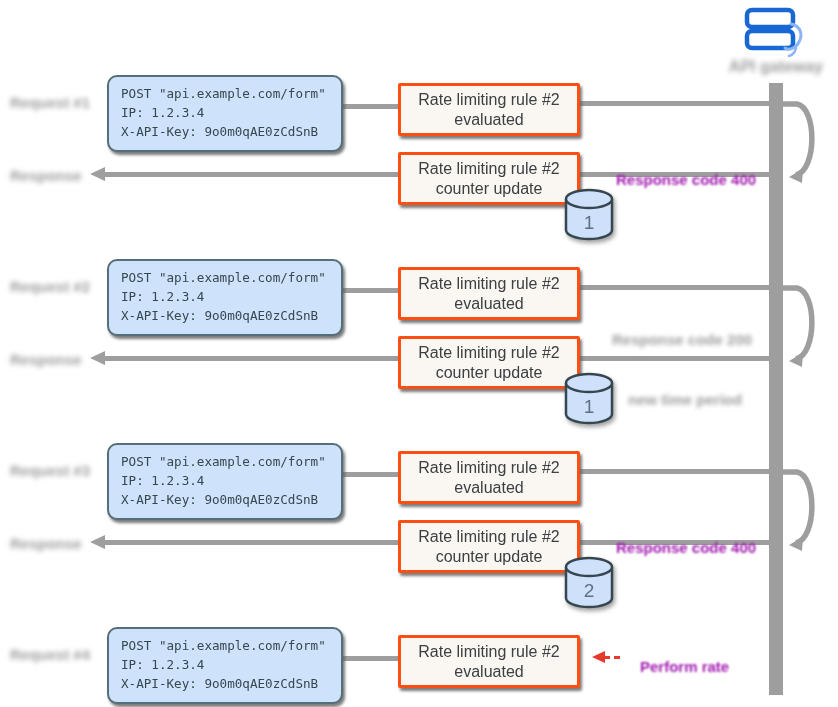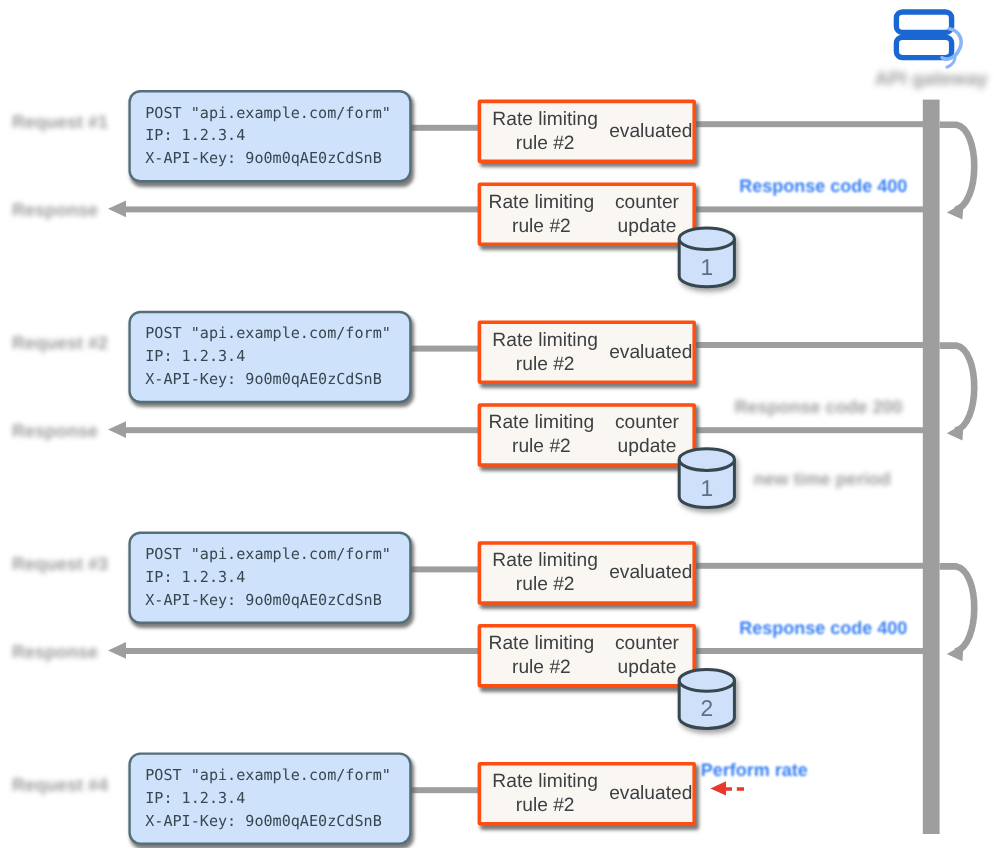--- a/index.html
+++ b/index.html
@@ -19,28 +19,28 @@
     filter:blur(2.4px);z-index:1;white-space:nowrap;}
   
   .payload-box{position:absolute;left:107px;width:236px;box-sizing:border-box;
     background:#cfe2fb;border:2px solid #546e7a;border-radius:10px;
     padding:8px 12px;z-index:2;box-shadow:2px 3px 3px rgba(90,90,90,.8);}
   .payload-box div{font-family:"DejaVu Sans Mono",monospace;font-size:12.6px;line-height:1.5;
     color:#37474f;white-space:nowrap;}
   
   .rule-box{position:absolute;left:398px;width:182px;height:53px;box-sizing:border-box;
     background:#faf6f1;border:3px solid #ff4e11;border-radius:2px;z-index:2;
-    display:flex;flex-direction:row;align-items:center;justify-content:center;
+    display:flex;flex-direction:column;align-items:center;justify-content:center;
     font-size:16px;line-height:1.22;color:#3c4043;text-align:center;
     box-shadow:2px 3px 3px rgba(90,90,90,.8);}
   
   .cyl{position:absolute;left:562px;z-index:3;filter:drop-shadow(2px 3px 2px rgba(90,90,90,.55));}
   
   .note{position:absolute;font-size:15px;font-weight:700;white-space:nowrap;z-index:3;}
-  .note-red{color:#3b82f6;filter:blur(.8px);}
+  .note-red{color:#a21caf;filter:blur(.8px);margin-top:24px;}
   .note-gray{color:#9e9e9e;filter:blur(2px);}
   .note-multi{line-height:1.5;white-space:nowrap;}
   
   .red-dash{position:absolute;left:604px;top:656px;width:16px;height:0;border-top:3px dashed #e8382b;z-index:3;}
   .red-tip{position:absolute;left:592px;top:651px;width:0;height:0;z-index:3;
     border-top:6px solid transparent;border-bottom:6px solid transparent;border-right:13px solid #e8382b;}
   
   .hdr-label{position:absolute;left:712px;top:58px;width:128px;text-align:center;
     font-size:16px;font-weight:700;color:#9e9e9e;filter:blur(2.5px);}
   svg{display:block;}
@@ -156,15 +156,15 @@
   <div>IP: 1.2.3.4</div>
   <div>X-API-Key: 9o0m0qAE0zCdSnB</div>
 </div>
 <div class="hline" style="left:341px;top:656px;width:59px;"></div>
 <div class="rule-box" style="top:635px;">
   <span>Rate limiting rule #2</span>
   <span>evaluated</span>
 </div>
 <div class="red-tip"></div>
 <div class="red-dash"></div>
-<div class="note note-red note-multi" style="left:584px;top:632px;">
+<div class="note note-red note-multi" style="left:640px;top:632px;">
   <div>Perform rate</div>
 </div>
 
 </body></html>

